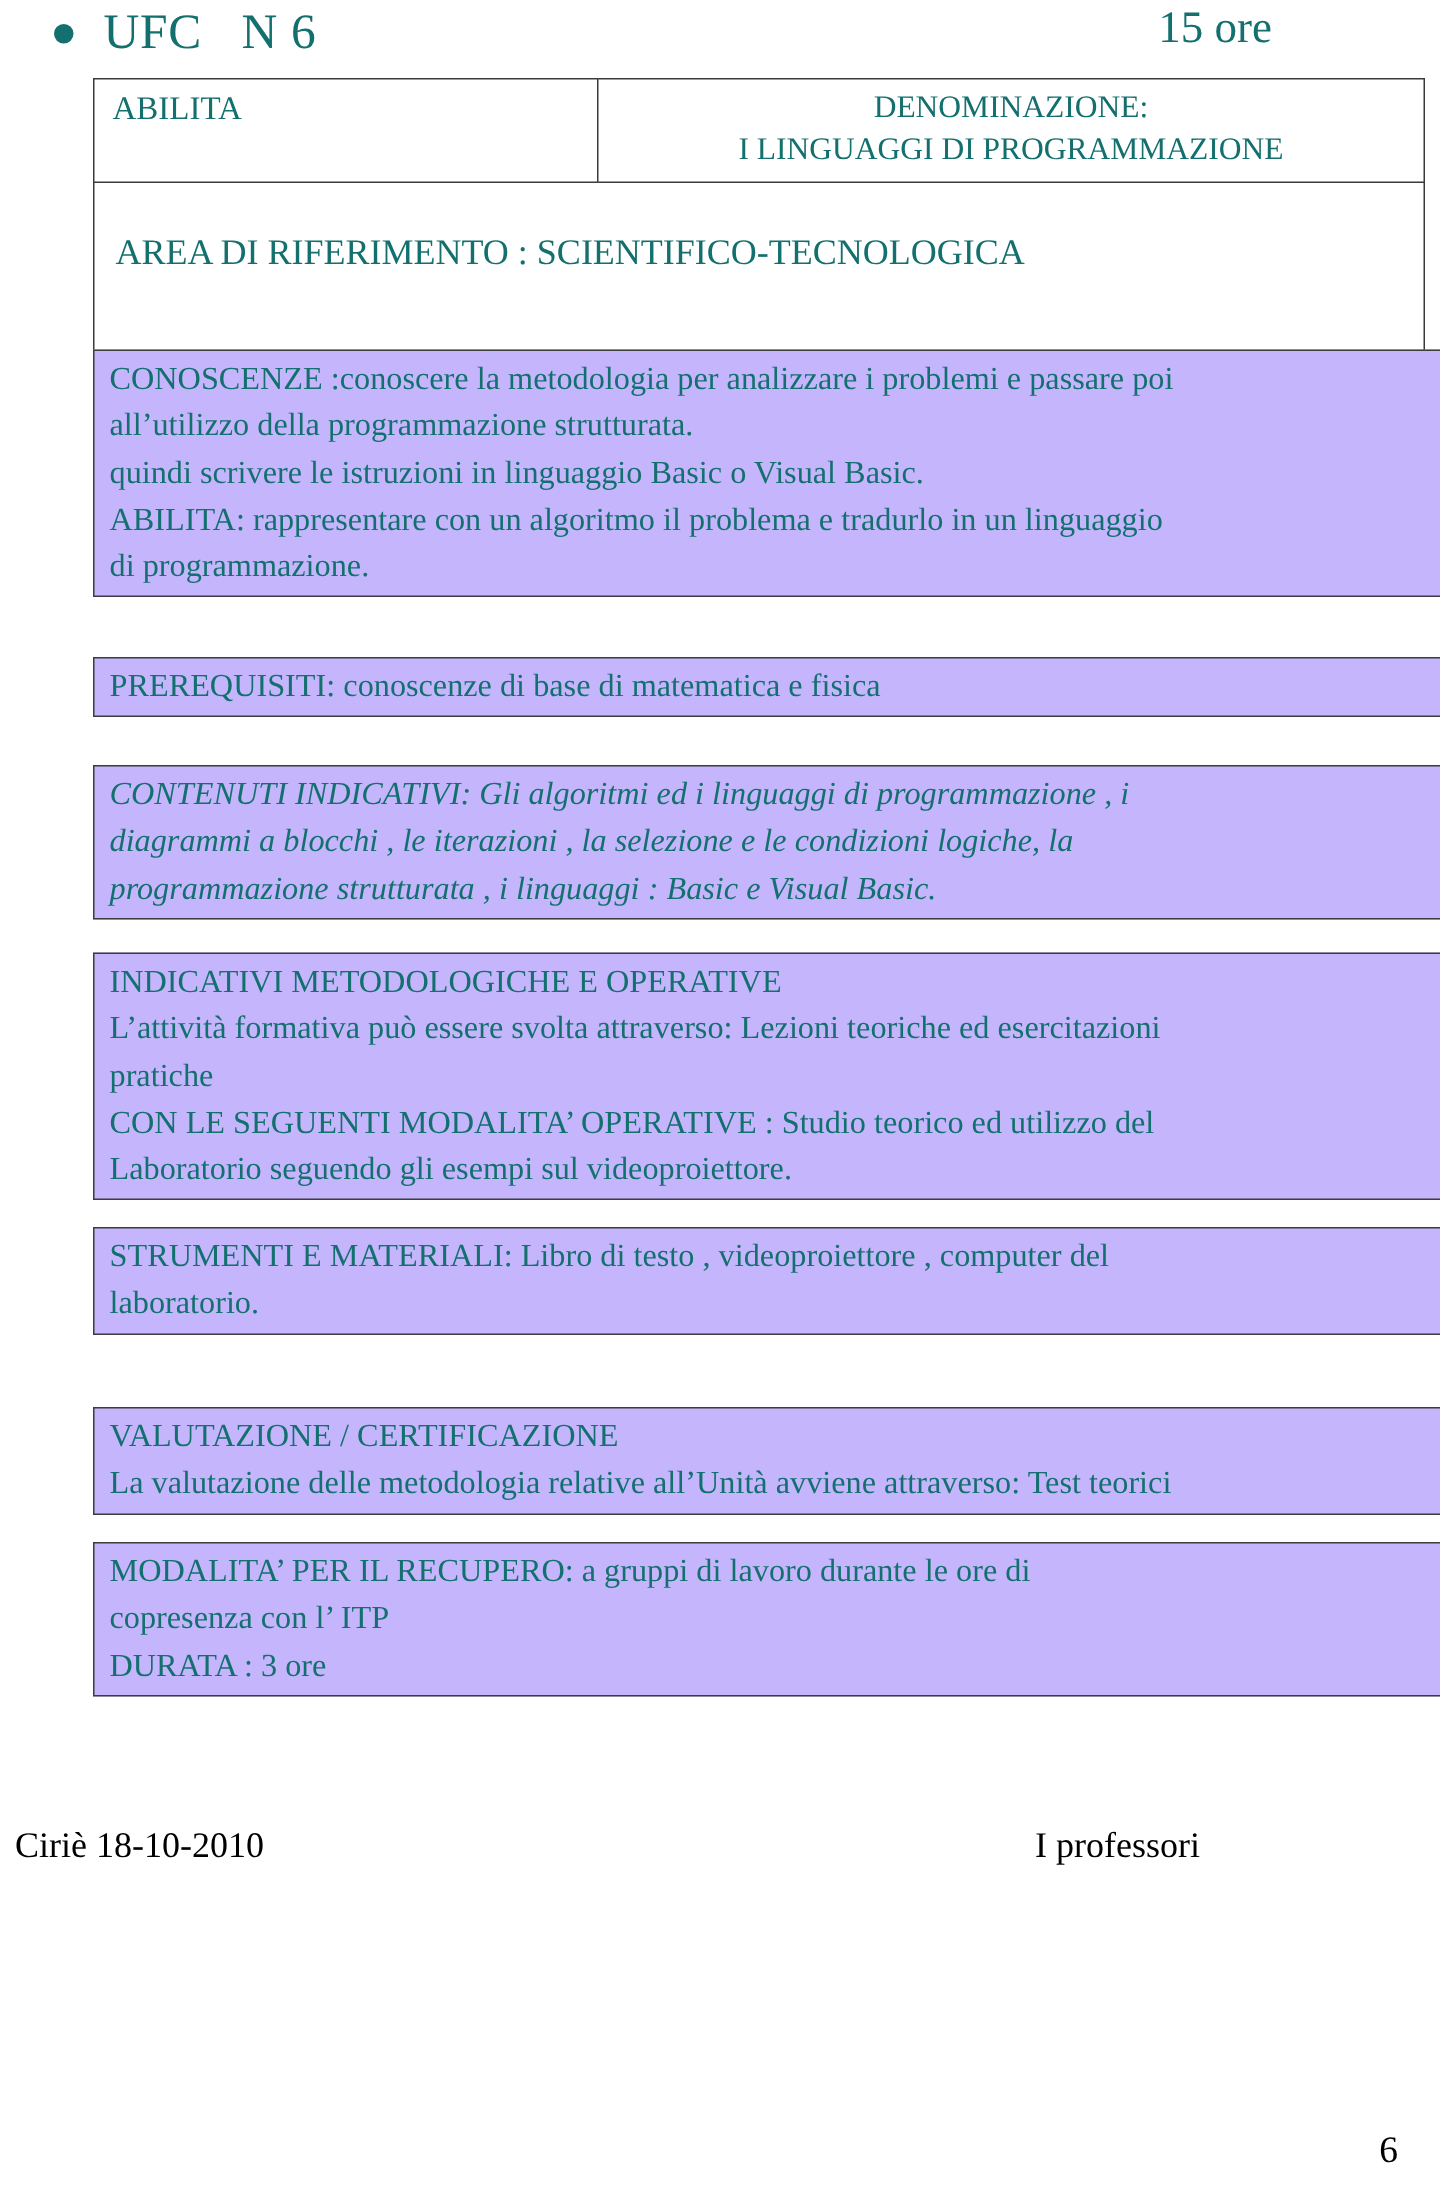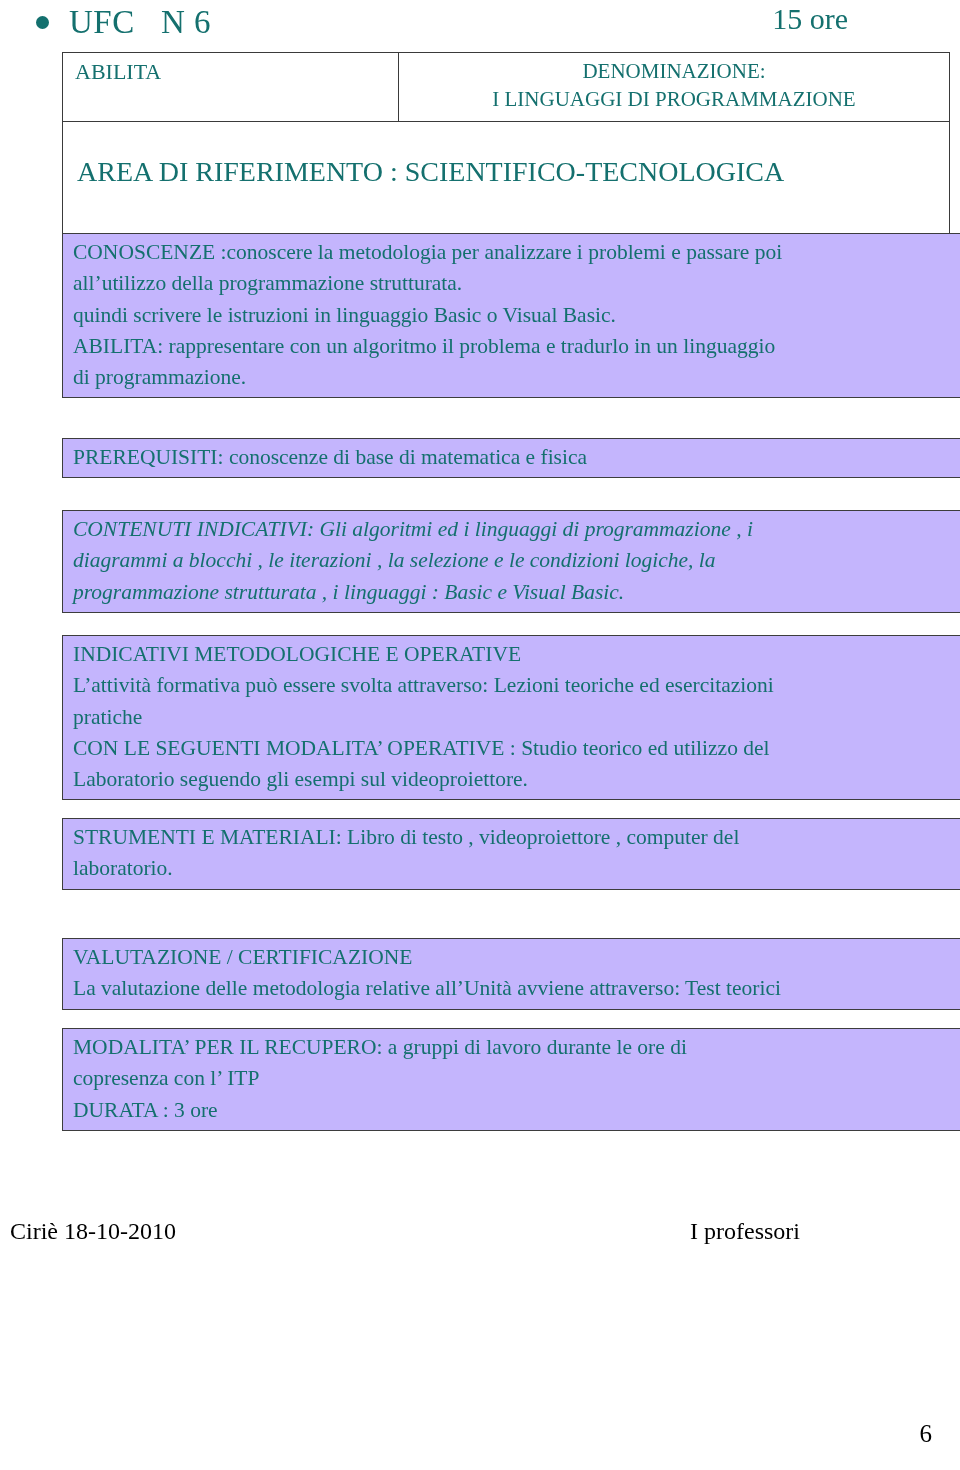--- a/index.html
+++ b/index.html
@@ -84,21 +84,21 @@
   .cell-denominazione {
     height: 62px;
     text-align: center;
     padding: 5px 6px 0 6px !important;
     font-size: 21px;
     line-height: 1.32;
   }
   .cell-area {
     height: 92px;
     padding: 34px 0 0 14px !important;
-    font-size: 28px;
+    font-size: 24px;
   }
 
   
   .box {
     position: absolute;
     left: 62px;
     width: 934px;
     box-sizing: border-box;
     border: 1.4px solid #3d3d3d;
     background: #c4b5fd;

